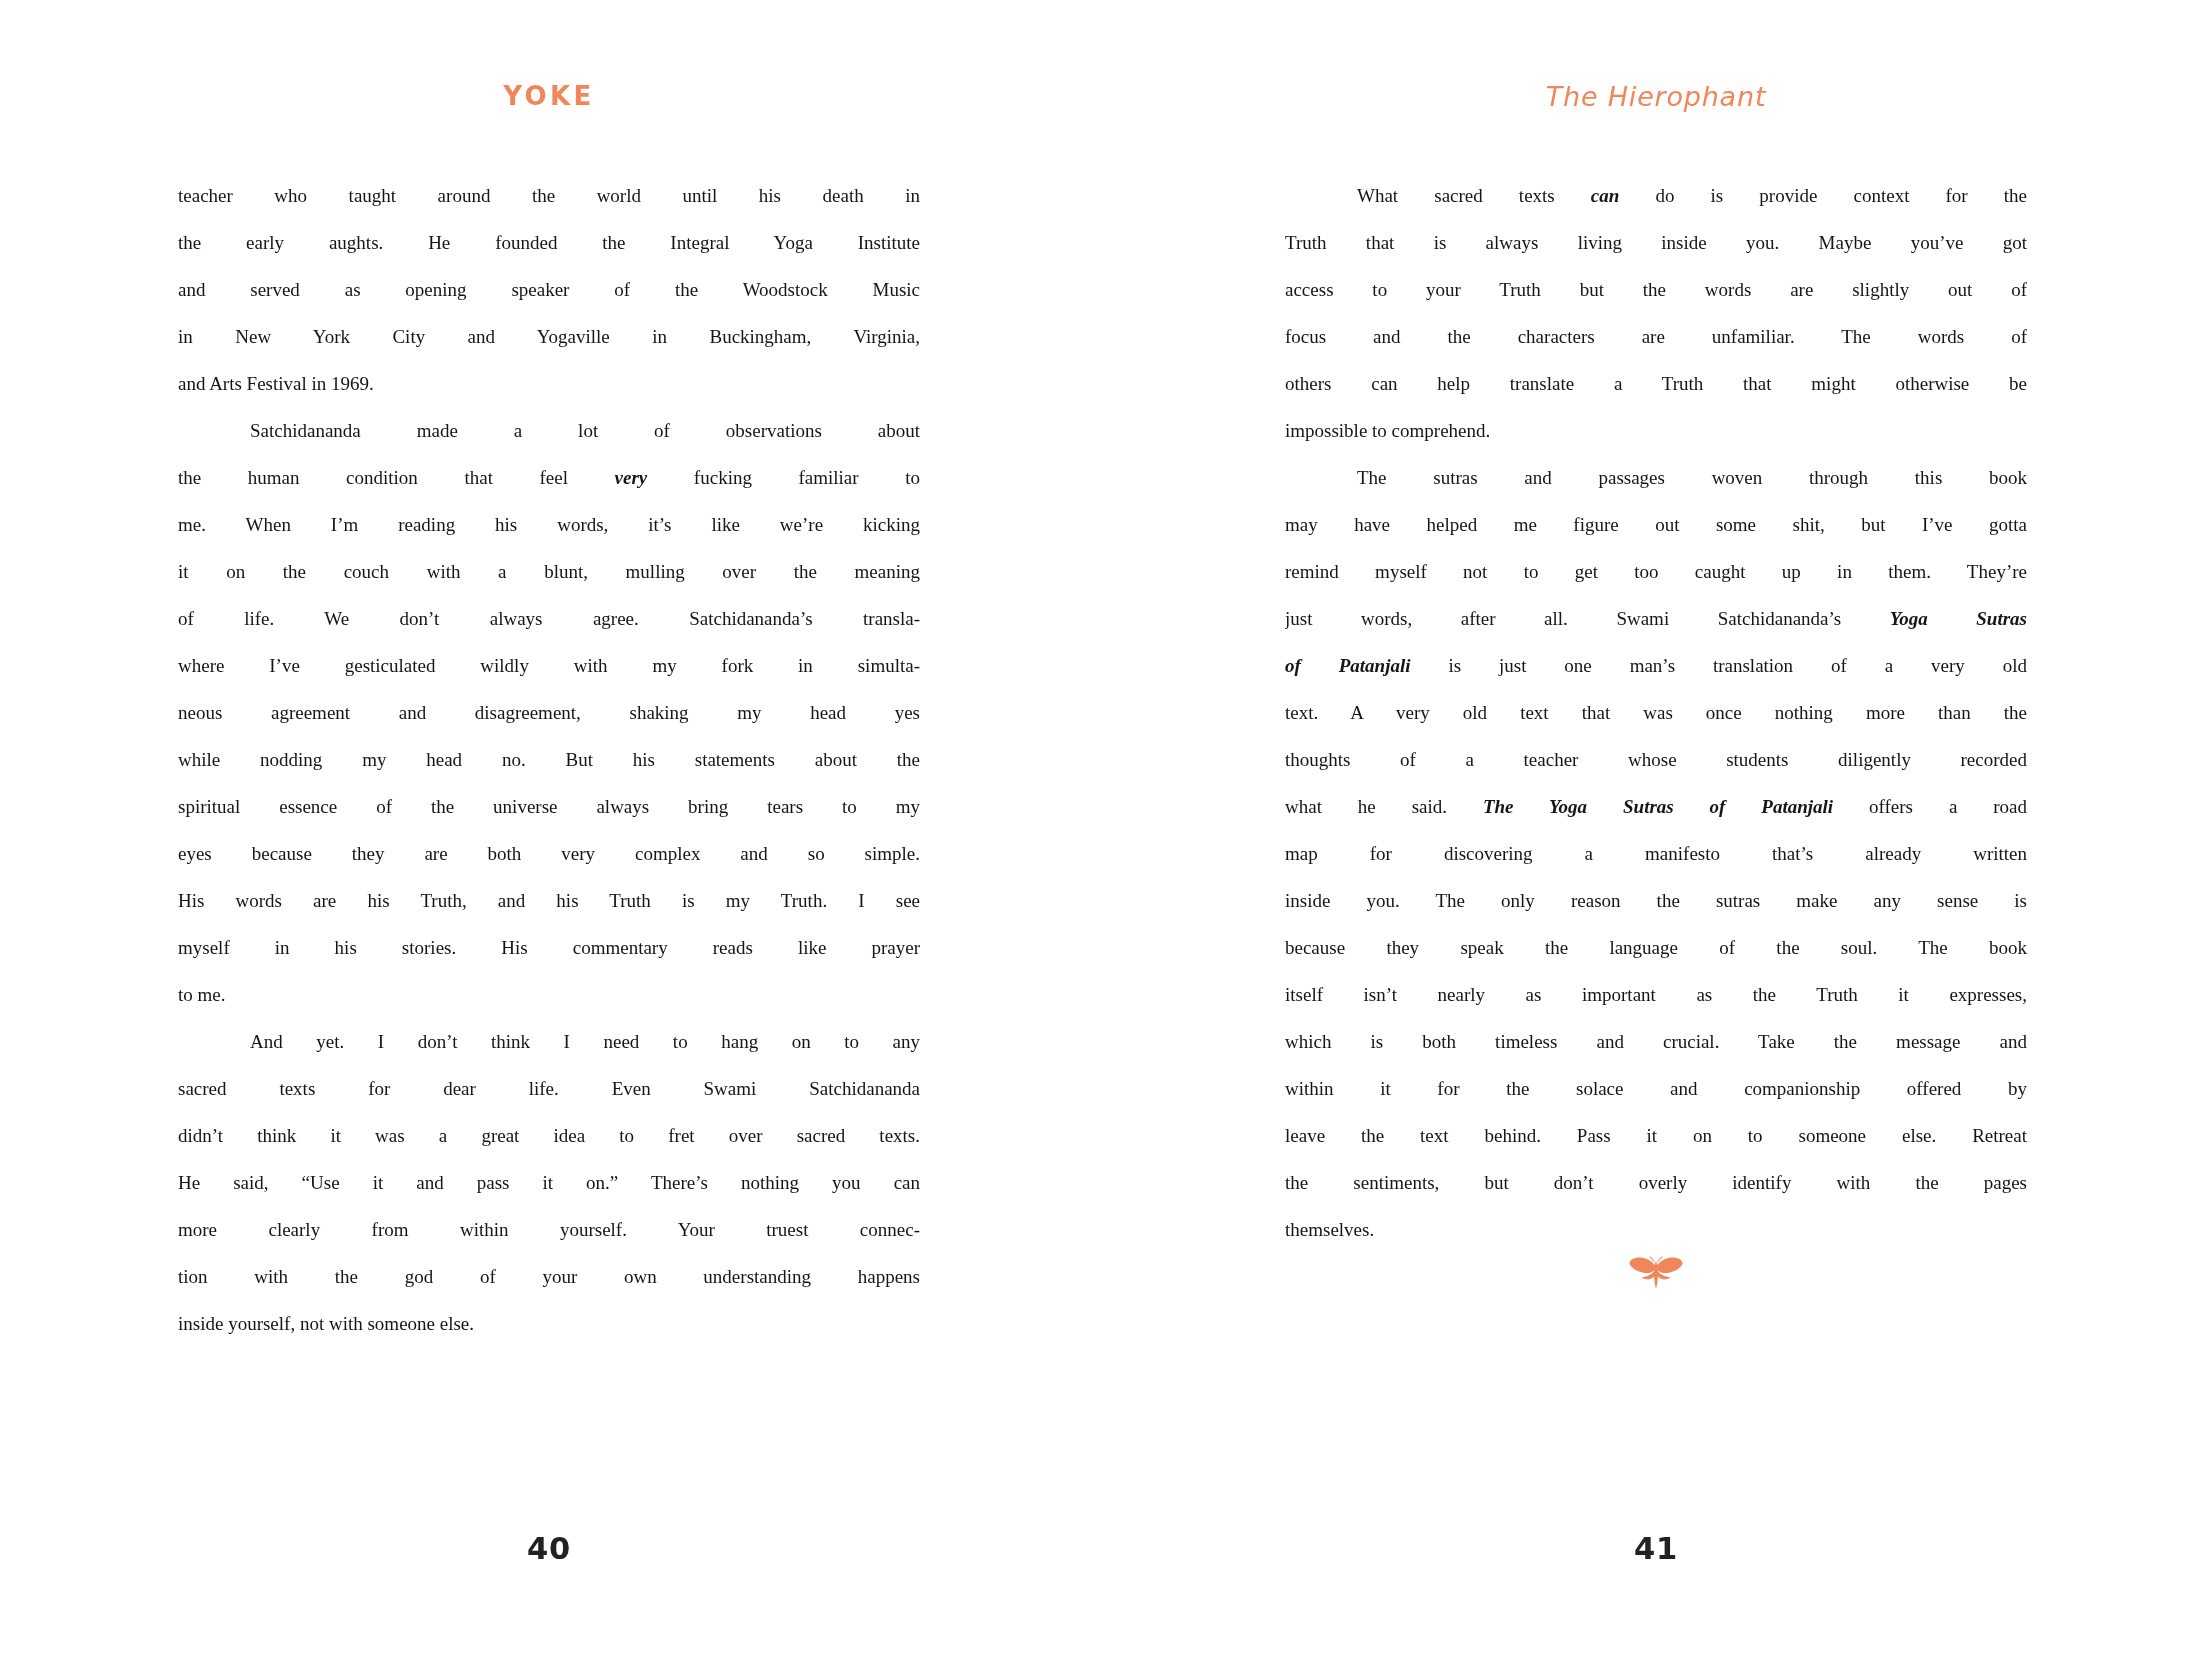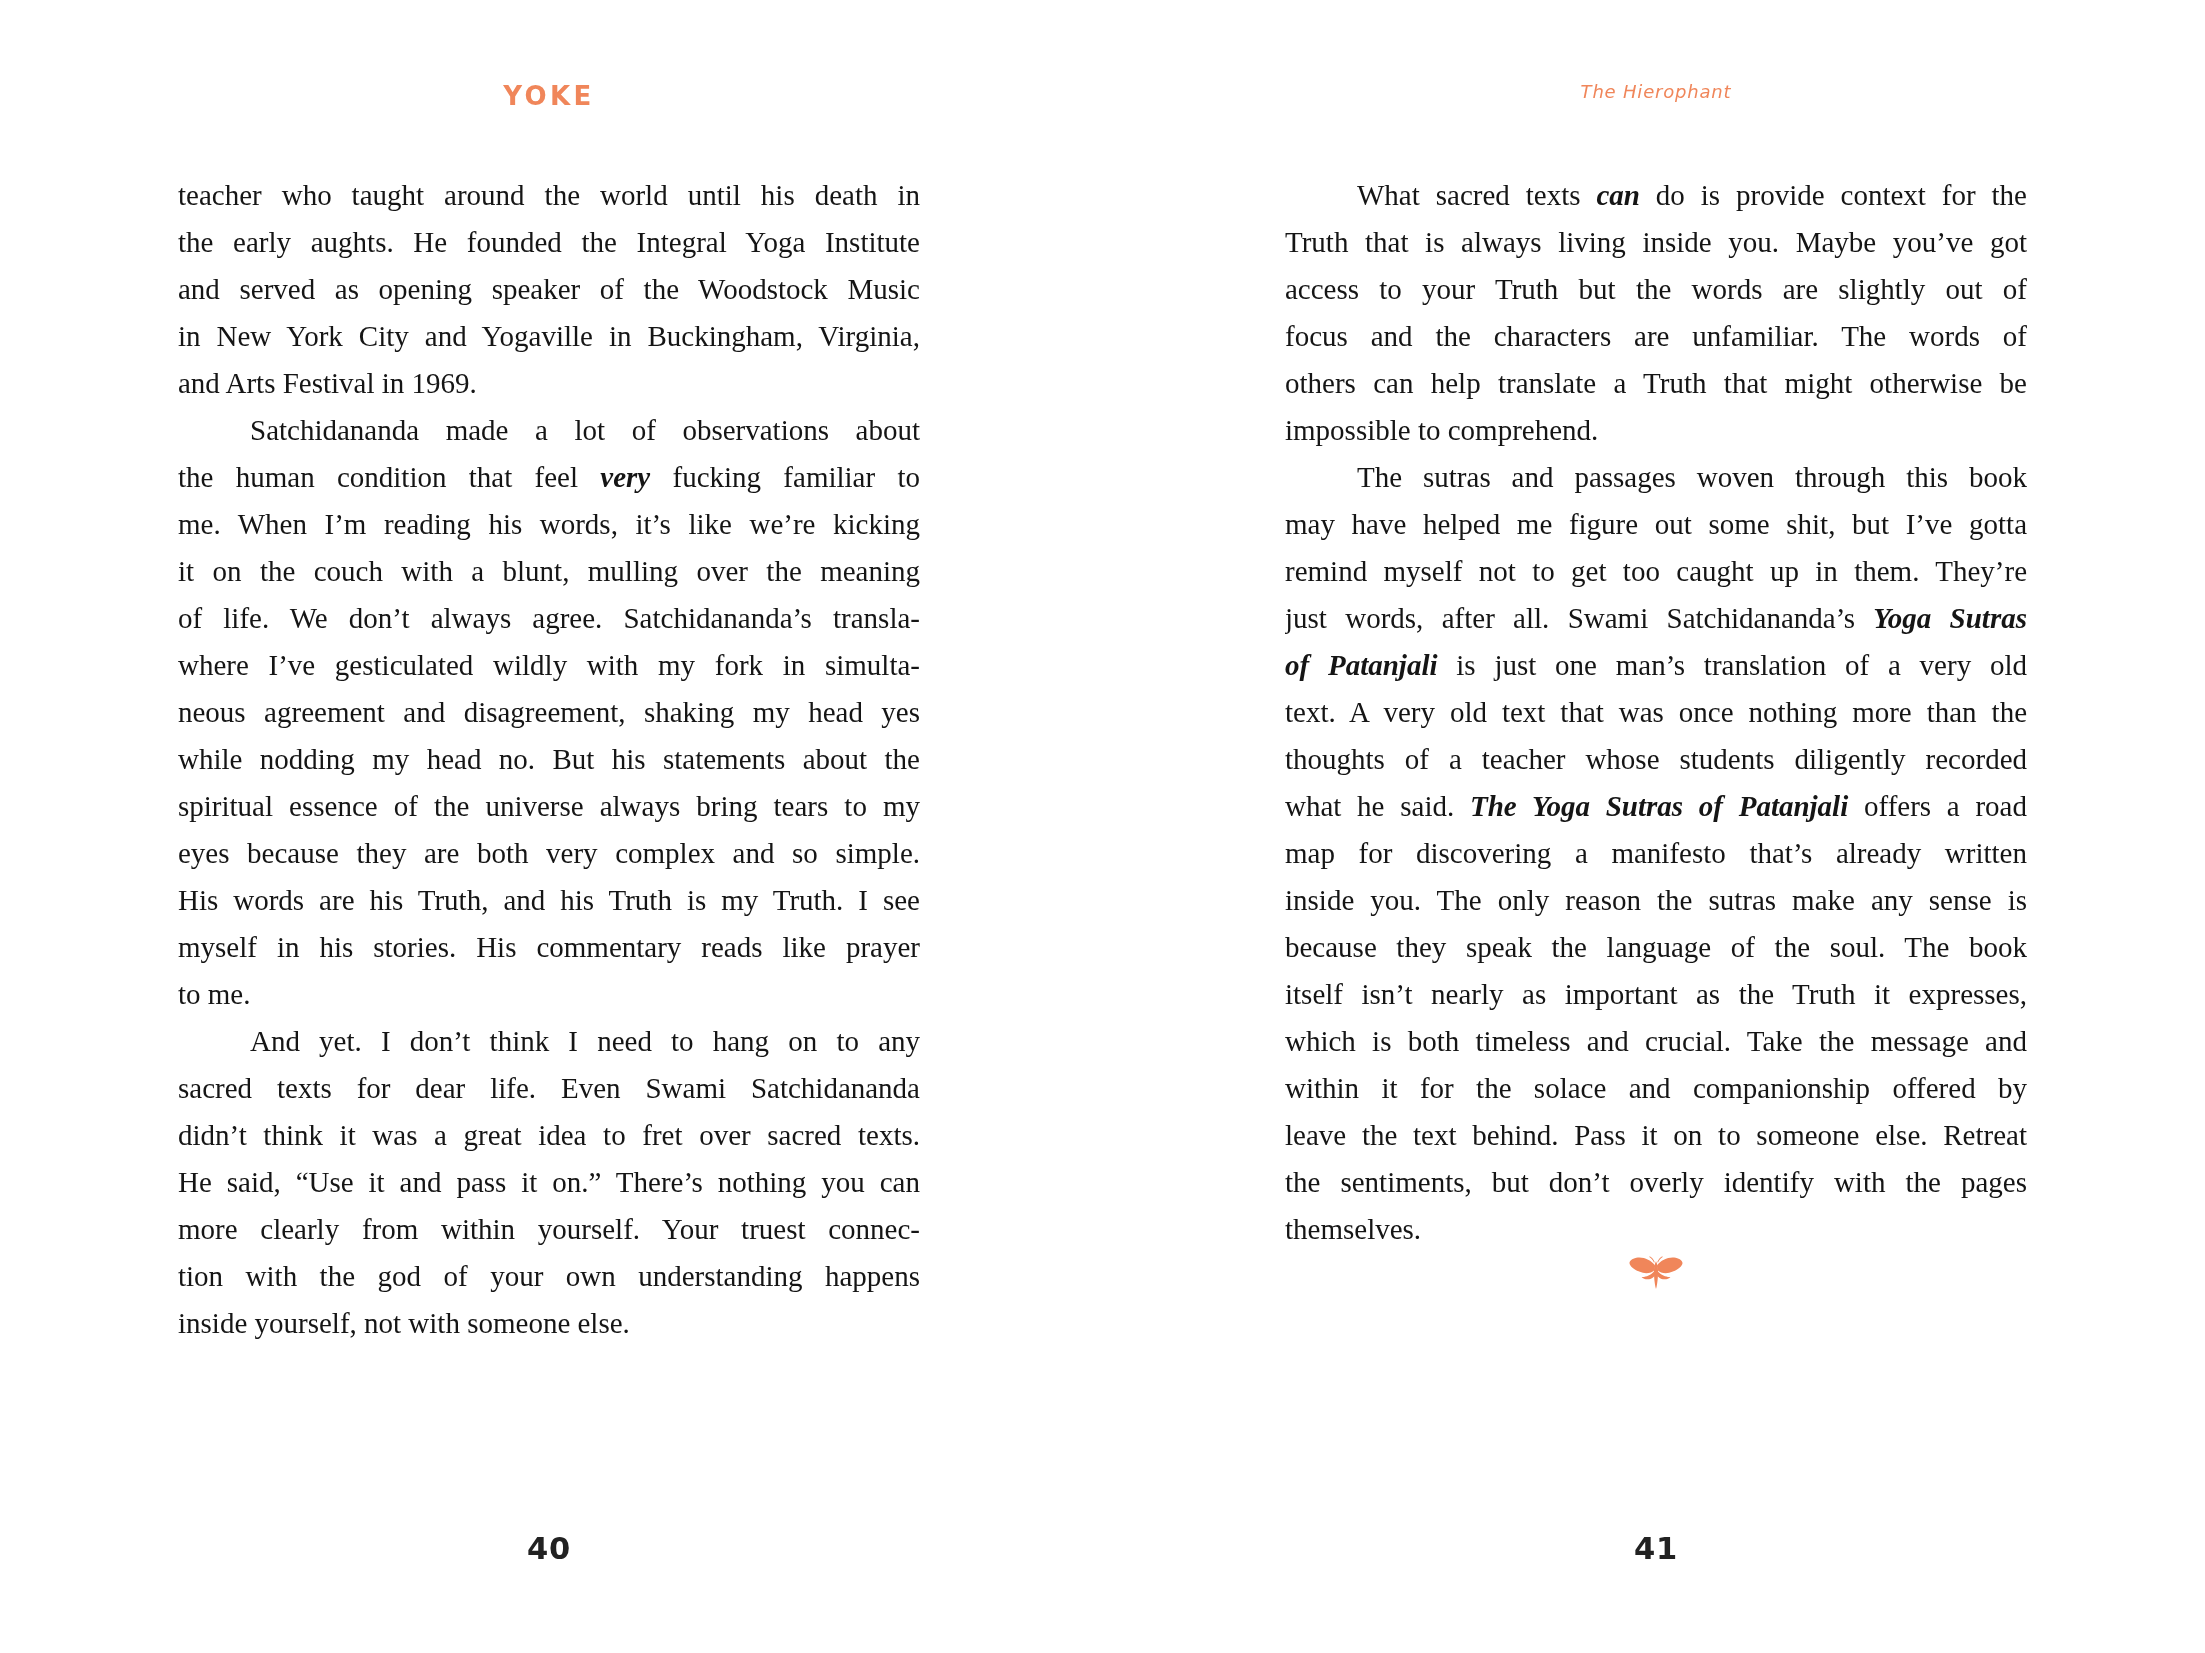--- a/index.html
+++ b/index.html
@@ -35,31 +35,31 @@
     font-size: 26px;
     color: #F0865A;
   }
   .running-head.caps {
     font-weight: 700;
     letter-spacing: 3.4px;
   }
   .running-head.italic {
     font-style: italic;
     font-weight: 400;
-    font-size: 18px;
+    font-size: 27px;
     letter-spacing: 0.8px;
   }
 
   .page-body {
     position: absolute;
     top: 172px;
     left: 0;
     width: 742px;
     font-family: "Liberation Serif", serif;
-    font-size: 29px;
+    font-size: 19px;
     color: #151515;
   }
   .para { margin: 0; }
   .line {
     height: 47px;
     line-height: 47px;
     text-align: justify;
     text-align-last: justify;
     overflow: hidden;
     white-space: normal;

